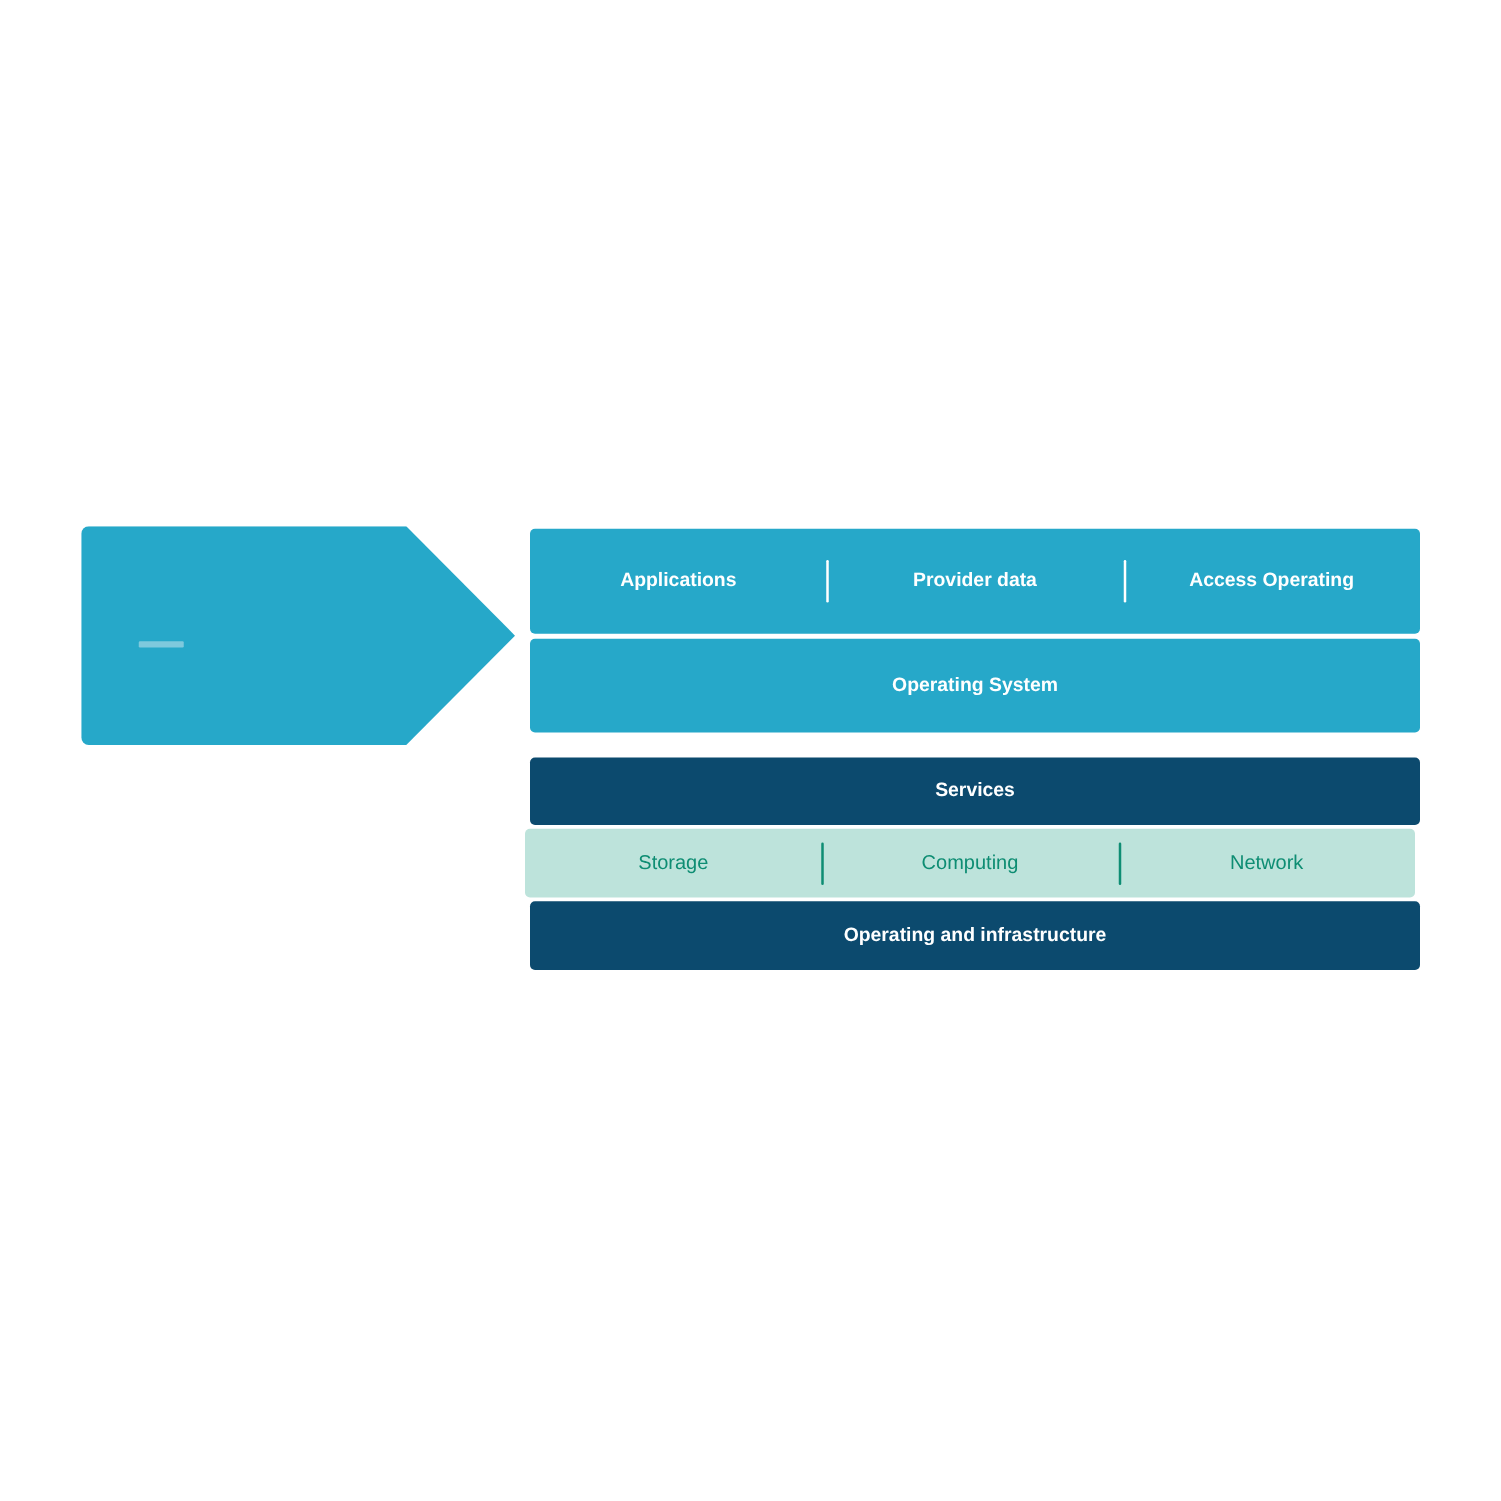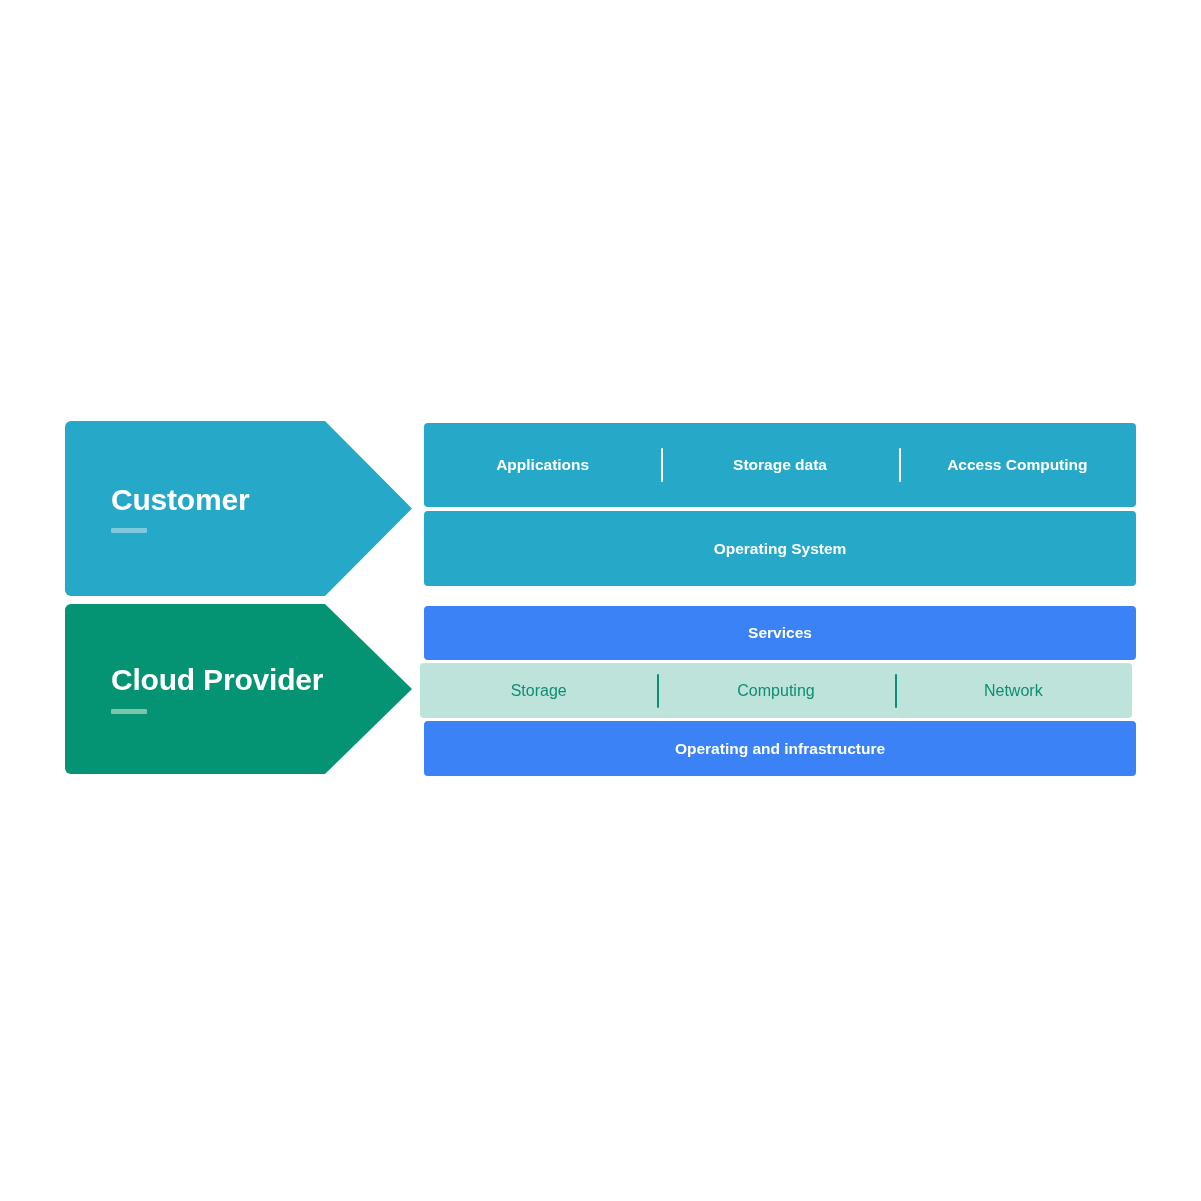--- a/index.html
+++ b/index.html
@@ -59,21 +59,21 @@
 
   
   .bar {
     position: absolute;
     display: flex;
     align-items: center;
     box-sizing: border-box;
     border-radius: 4px;
   }
   .bar.blue       { background: #26a8c9; }
-  .bar.green      { background: #3b82f6; }
+  .bar.green      { background: #0c4a6e; }
   .bar.lightgreen { background: #bde3db; }
 
   .cell {
     flex: 1 1 0;
     display: flex;
     align-items: center;
     justify-content: center;
     position: relative;
     height: 100%;
     text-align: left;
@@ -112,45 +112,34 @@
 <body>
 
 <div id="canvas">
 
   <div class="role-arrow" style="left:65px; top:421px; width:347px; height:175px;">
     <svg class="arrow-shape" viewBox="0 0 347 175" preserveAspectRatio="none">
       <path d="M 6 0 L 260 0 L 347 87.5 L 260 175 L 6 175
                A 6 6 0 0 1 0 169 L 0 6 A 6 6 0 0 1 6 0 Z" fill="#26a8c9"></path>
     </svg>
     <div class="role-text-wrap">
-      <div class="role-label">Customer</div>
       <div class="role-underline blue"></div>
     </div>
   </div>
 
-  <div class="role-arrow" style="left:65px; top:604px; width:347px; height:170px;">
-    <svg class="arrow-shape" viewBox="0 0 347 170" preserveAspectRatio="none">
-      <path d="M 6 0 L 260 0 L 347 85 L 260 170 L 6 170
-               A 6 6 0 0 1 0 164 L 0 6 A 6 6 0 0 1 6 0 Z" fill="#049473"></path>
-    </svg>
-    <div class="role-text-wrap">
-      <div class="role-label">Cloud Provider</div>
-      <div class="role-underline green"></div>
-    </div>
-  </div>
 
   <div class="bar blue" style="left:424px; top:423px; width:712px; height:84px;">
     <div class="cell">
       <span class="cell-label">Applications</span>
     </div>
     <div class="cell">
-      <span class="cell-label">Storage data</span>
+      <span class="cell-label">Provider data</span>
     </div>
     <div class="cell">
-      <span class="cell-label">Access Computing</span>
+      <span class="cell-label">Access Operating</span>
     </div>
   </div>
 
   <div class="bar blue" style="left:424px; top:511px; width:712px; height:75px;">
     <div class="cell">
       <span class="cell-label">Operating System</span>
     </div>
   </div>
 
   <div class="bar green single" style="left:424px; top:606px; width:712px; height:54px;">

